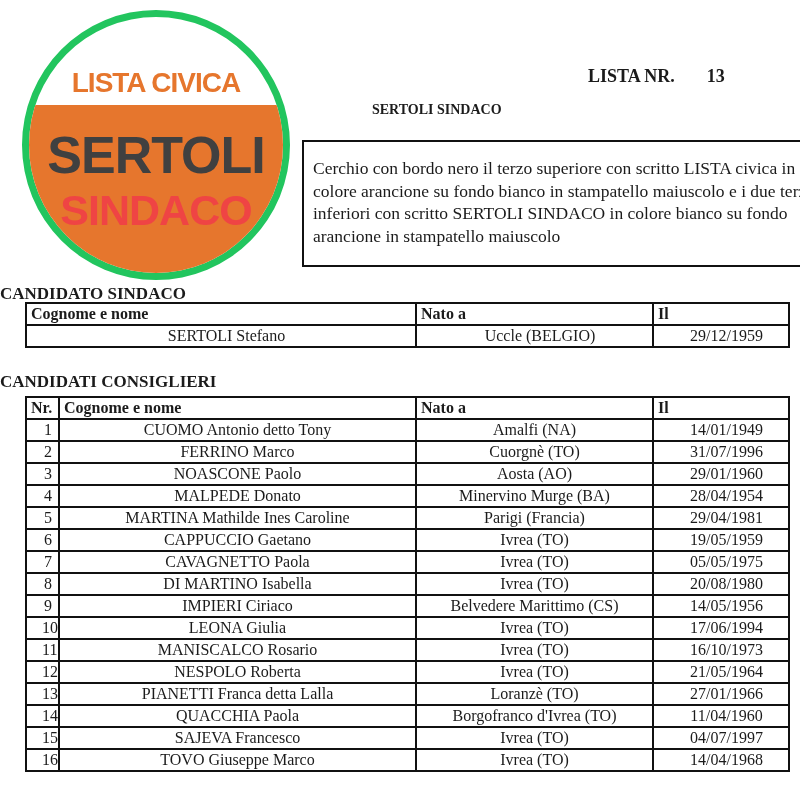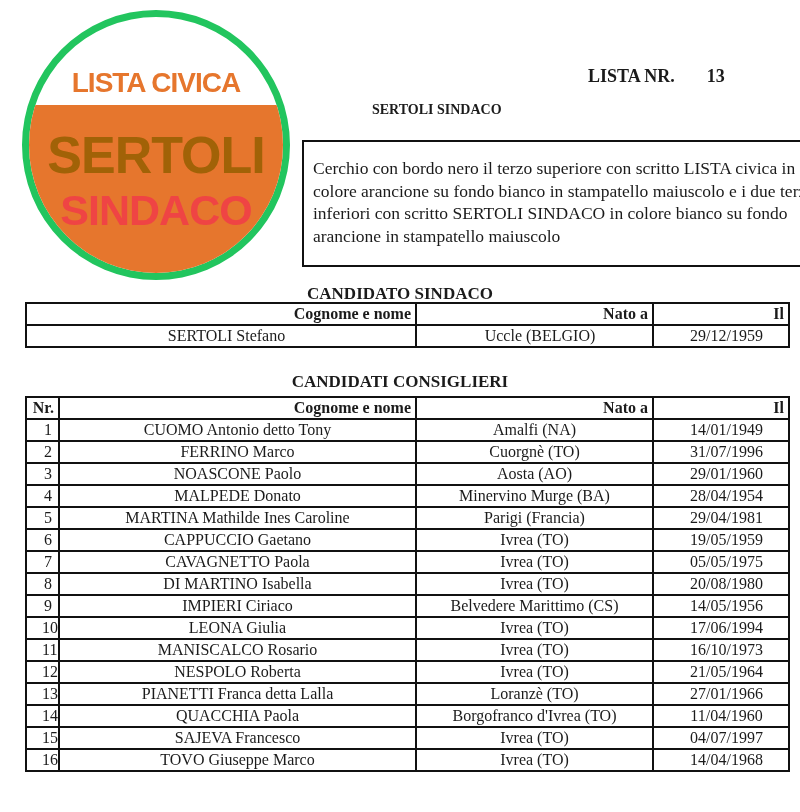--- a/index.html
+++ b/index.html
@@ -31,21 +31,21 @@
   .logo-text {
     position: absolute;
     left: 0; right: 0;
     text-align: center;
     font-family: "Liberation Sans", sans-serif;
     font-weight: bold;
     line-height: 1;
     letter-spacing: -1px;
   }
   .logo-top    { top: 52px;  font-size: 28px; color: var(--orange, #E6762D); }
-  .logo-mid    { top: 112px; font-size: 52px; color: #a16207; }
+  .logo-mid    { top: 112px; font-size: 52px; color: #404040; }
   .logo-bottom { top: 172px; font-size: 43px; color: #ef4444; }
 
   
   .lista-nr {
     left: 588px; top: 66px;
     font-weight: bold; font-size: 18px;
   }
   .lista-nr .nr-value { margin-left: 32px; }
   .list-name-heading {
     left: 372px; top: 102px;
@@ -56,41 +56,40 @@
     width: 538px; height: 127px;
     border: 2px solid #111;
     padding: 15px 8px 8px 9px;
     font-size: 17.5px;
     line-height: 22.5px;
   }
 
   
   .section-heading {
     left: 0; width: 800px;
-    text-align: center;
     font-weight: bold; font-size: 17px;
   }
   .mayor-heading   { top: 284px; }
   .council-heading { top: 372px; }
 
   
   table {
     border-collapse: collapse;
     table-layout: fixed;
     font-size: 16px;
   }
   td, th {
     border: 2px solid #111;
     height: 22px;
     padding: 0 4px;
     overflow: hidden;
     white-space: nowrap;
     font-weight: normal;
   }
-  th { font-weight: bold; text-align: right; }
+  th { font-weight: bold; text-align: left; }
   .mayor-table   { left: 25px; top: 302px; width: 763px; }
   .council-table { left: 25px; top: 396px; width: 763px; }
   .col-nr   { width: 33px; }
   .col-name { width: 357px; }
   .col-born { width: 237px; }
   .col-date { width: 136px; }
   .mayor-table .col-name { width: 390px; }
   td.c { text-align: center; padding-left: 15px; }
   td.l { text-align: center; }
 </style>

